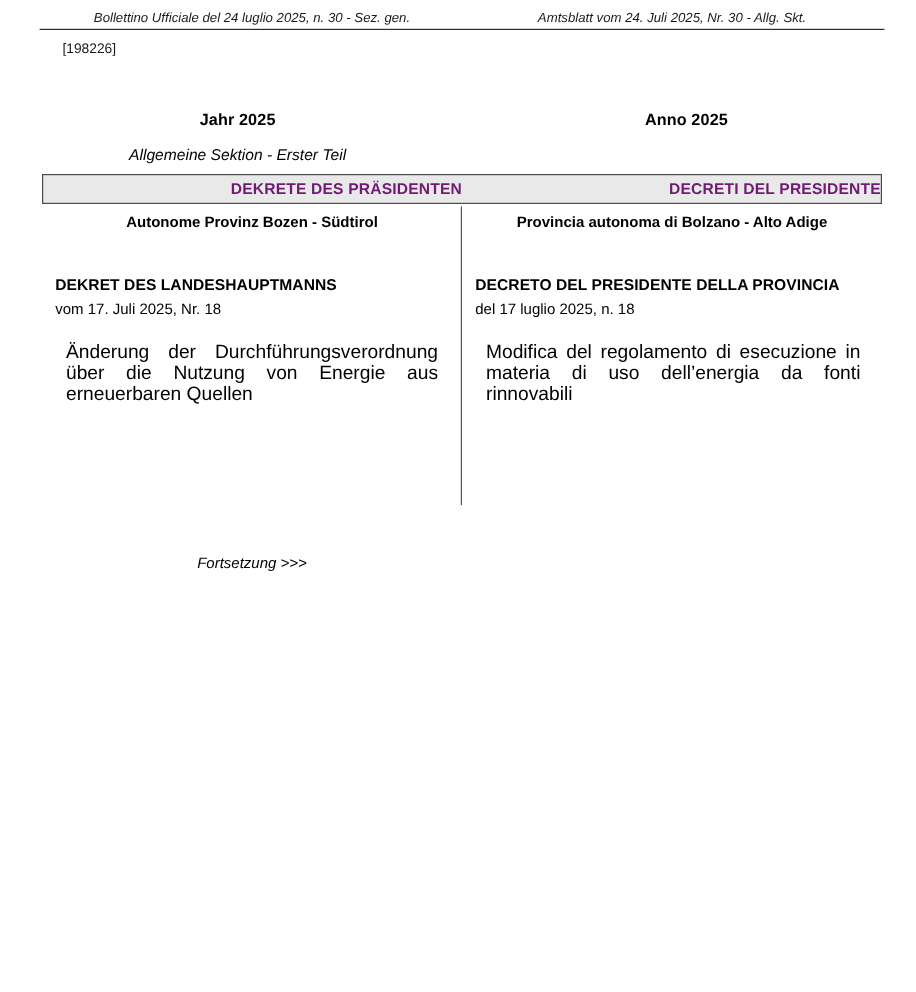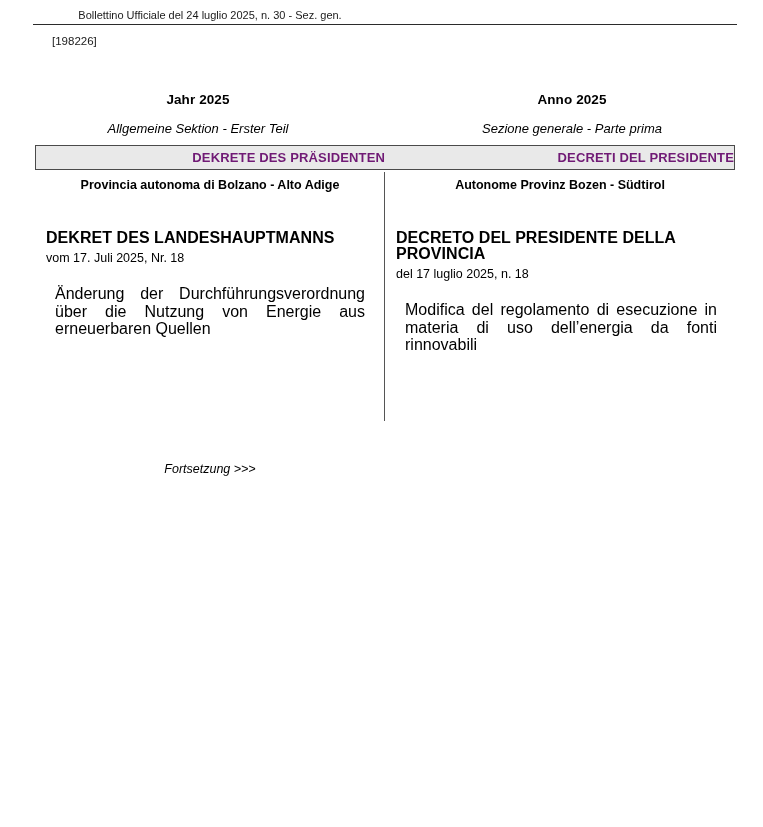--- a/index.html
+++ b/index.html
@@ -32,20 +32,21 @@
     display: flex;
     flex-direction: row;
   }
   .running-header .rh-cell {
     width: 50%;
     text-align: center;
     font-size: 11px;
     line-height: 13px;
     color: #1a1a1a;
     white-space: nowrap;
+    font-style: italic;
   }
   .header-rule {
     position: absolute;
     top: 24px;
     left: 33px;
     width: 704px;
     height: 0;
     border-top: 1.6px solid #2b2b2b;
   }
 
@@ -152,21 +153,21 @@
     flex-direction: row;
   }
   .decree-col {
     width: 350px;
     box-sizing: border-box;
   }
   .decree-col.left  { padding-left: 11px; padding-right: 20px; }
   .decree-col.right { padding-left: 11px; padding-right: 18px; }
 
   .decree-title {
-    font-size: 16px;
+    font-size: 13px;
     font-weight: bold;
     line-height: 16px;
     letter-spacing: 0.05px;
   }
   .decree-date {
     font-size: 12.5px;
     line-height: 16px;
     margin-top: 4px;
   }
   .decree-body {
@@ -195,46 +196,46 @@
     margin-top: 30px;
   }
 </style>
 </head>
 <body>
 
 <div class="page">
 
   <div class="running-header">
     <div class="rh-cell">Bollettino Ufficiale del 24 luglio 2025, n. 30 - Sez. gen.</div>
+    <div class="rh-cell">Amtsblatt vom 24. Juli 2025, Nr. 30 - Allg. Skt.</div>
   </div>
   <div class="header-rule"></div>
 
   <div class="doc-code">[198226]</div>
 
   <div class="cols">
     <div class="col col-left">
       <div class="year-title">Jahr 2025</div>
       <div class="section-sub">Allgemeine Sektion - Erster Teil</div>
     </div>
     <div class="col col-right">
       <div class="year-title">Anno 2025</div>
-      <div class="section-sub">Sezione generale - Parte prima</div>
     </div>
   </div>
 
   <div class="banner">
     <div class="banner-cell">DEKRETE DES PRÄSIDENTEN</div>
     <div class="banner-cell">DECRETI  DEL PRESIDENTE</div>
   </div>
 
   <div class="divider"></div>
 
   <div class="inst-row">
+    <div class="inst-cell">Autonome Provinz Bozen - Südtirol</div>
     <div class="inst-cell">Provincia autonoma di Bolzano - Alto Adige</div>
-    <div class="inst-cell">Autonome Provinz Bozen - Südtirol</div>
   </div>
 
   <div class="decree-row">
     <div class="decree-col left">
       <div class="decree-title">DEKRET DES LANDESHAUPTMANNS</div>
       <div class="decree-date">vom 17. Juli 2025,  Nr. 18</div>
       <div class="decree-body">Änderung der Durchführungsverordnung über die Nutzung von Energie aus erneuerbaren Quellen</div>
     </div>
     <div class="decree-col right">
       <div class="decree-title">DECRETO DEL PRESIDENTE DELLA PROVINCIA</div>

